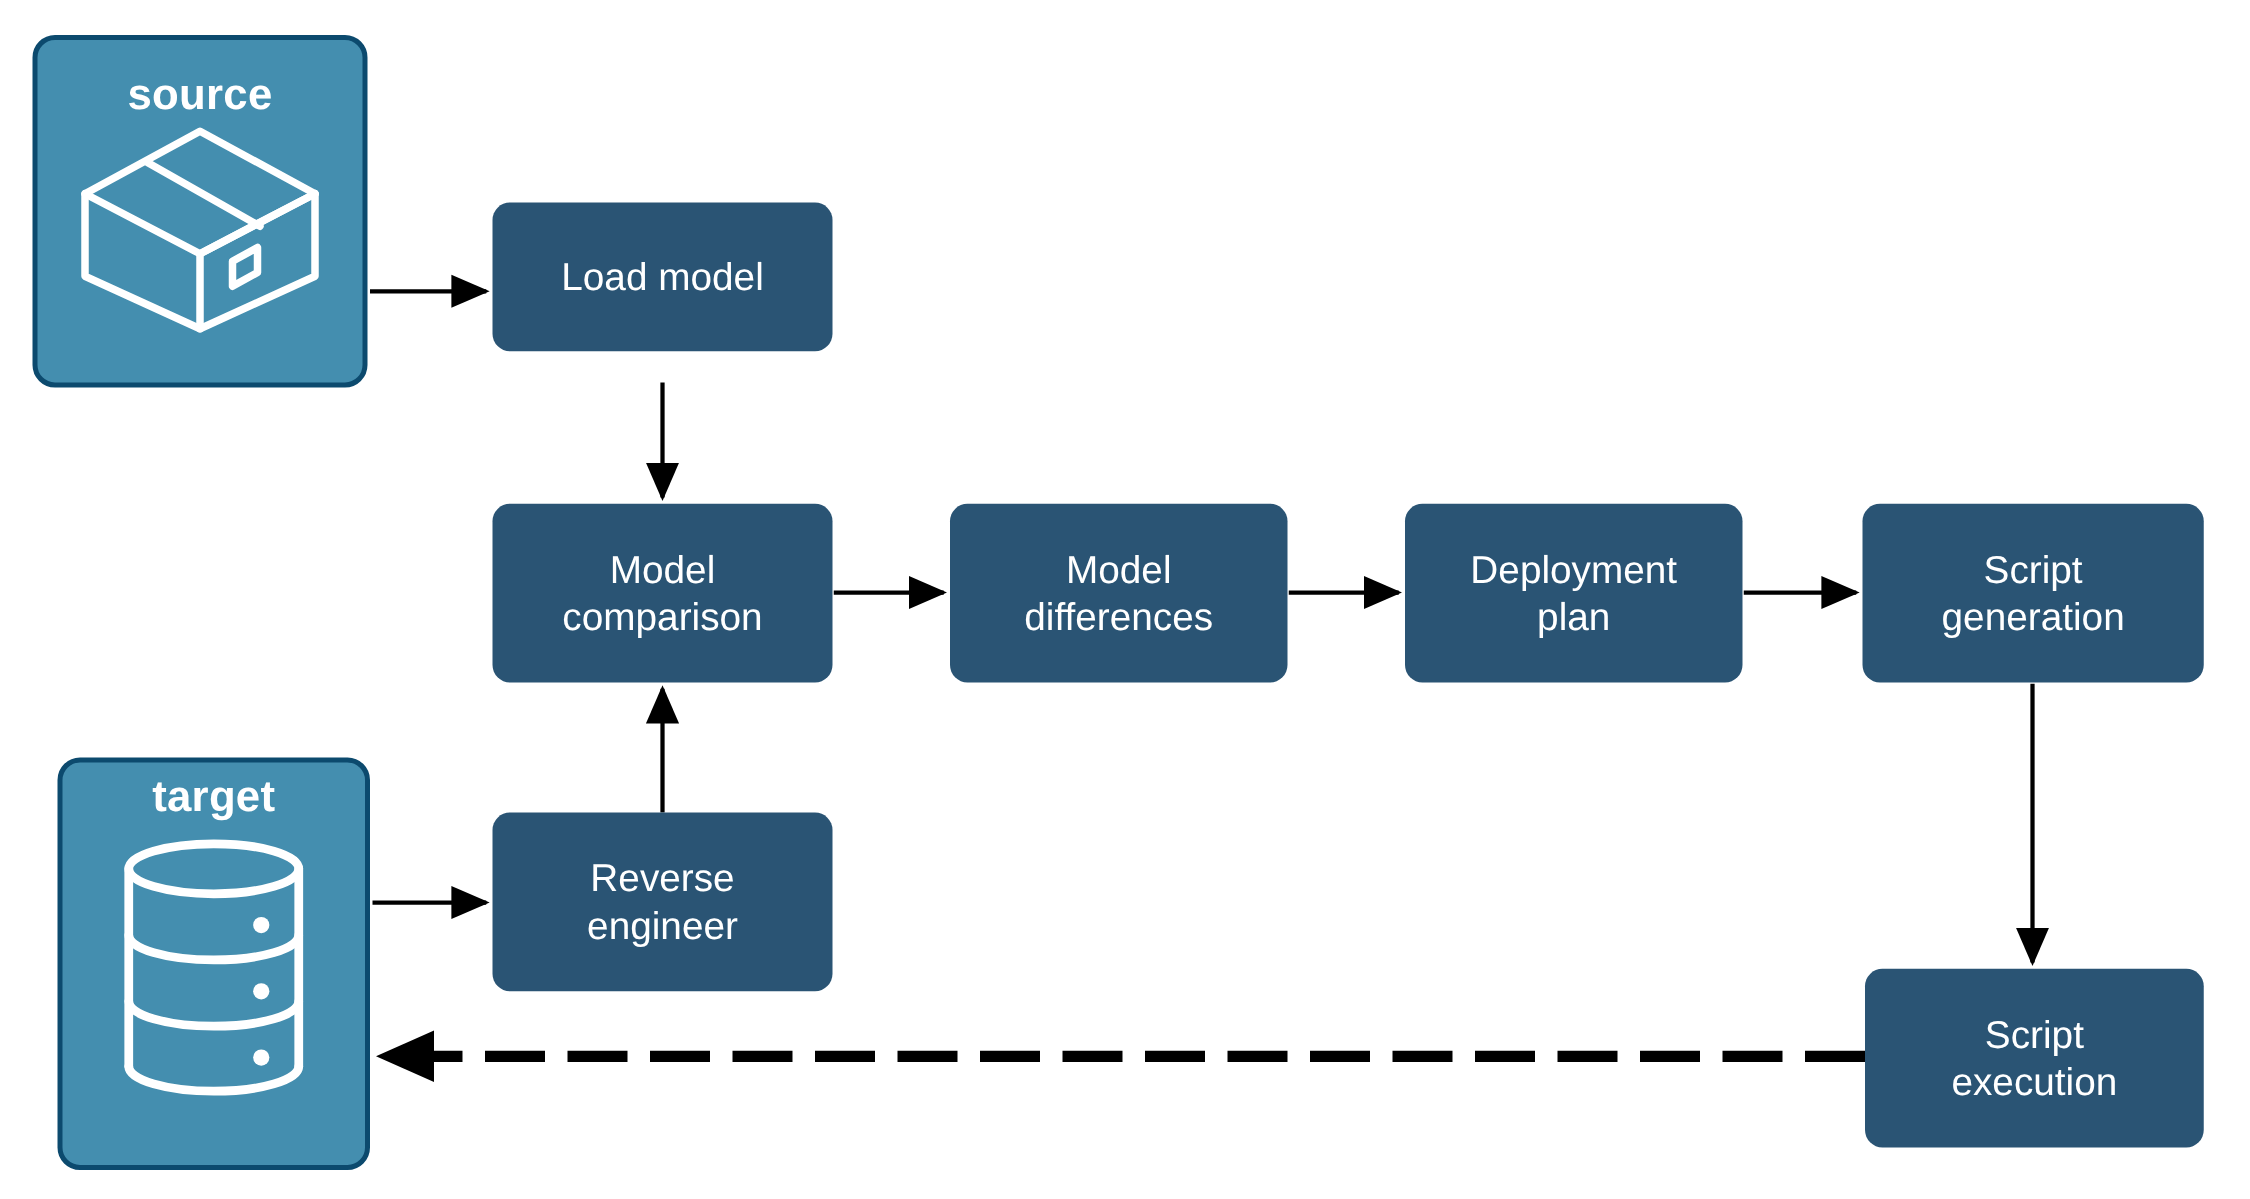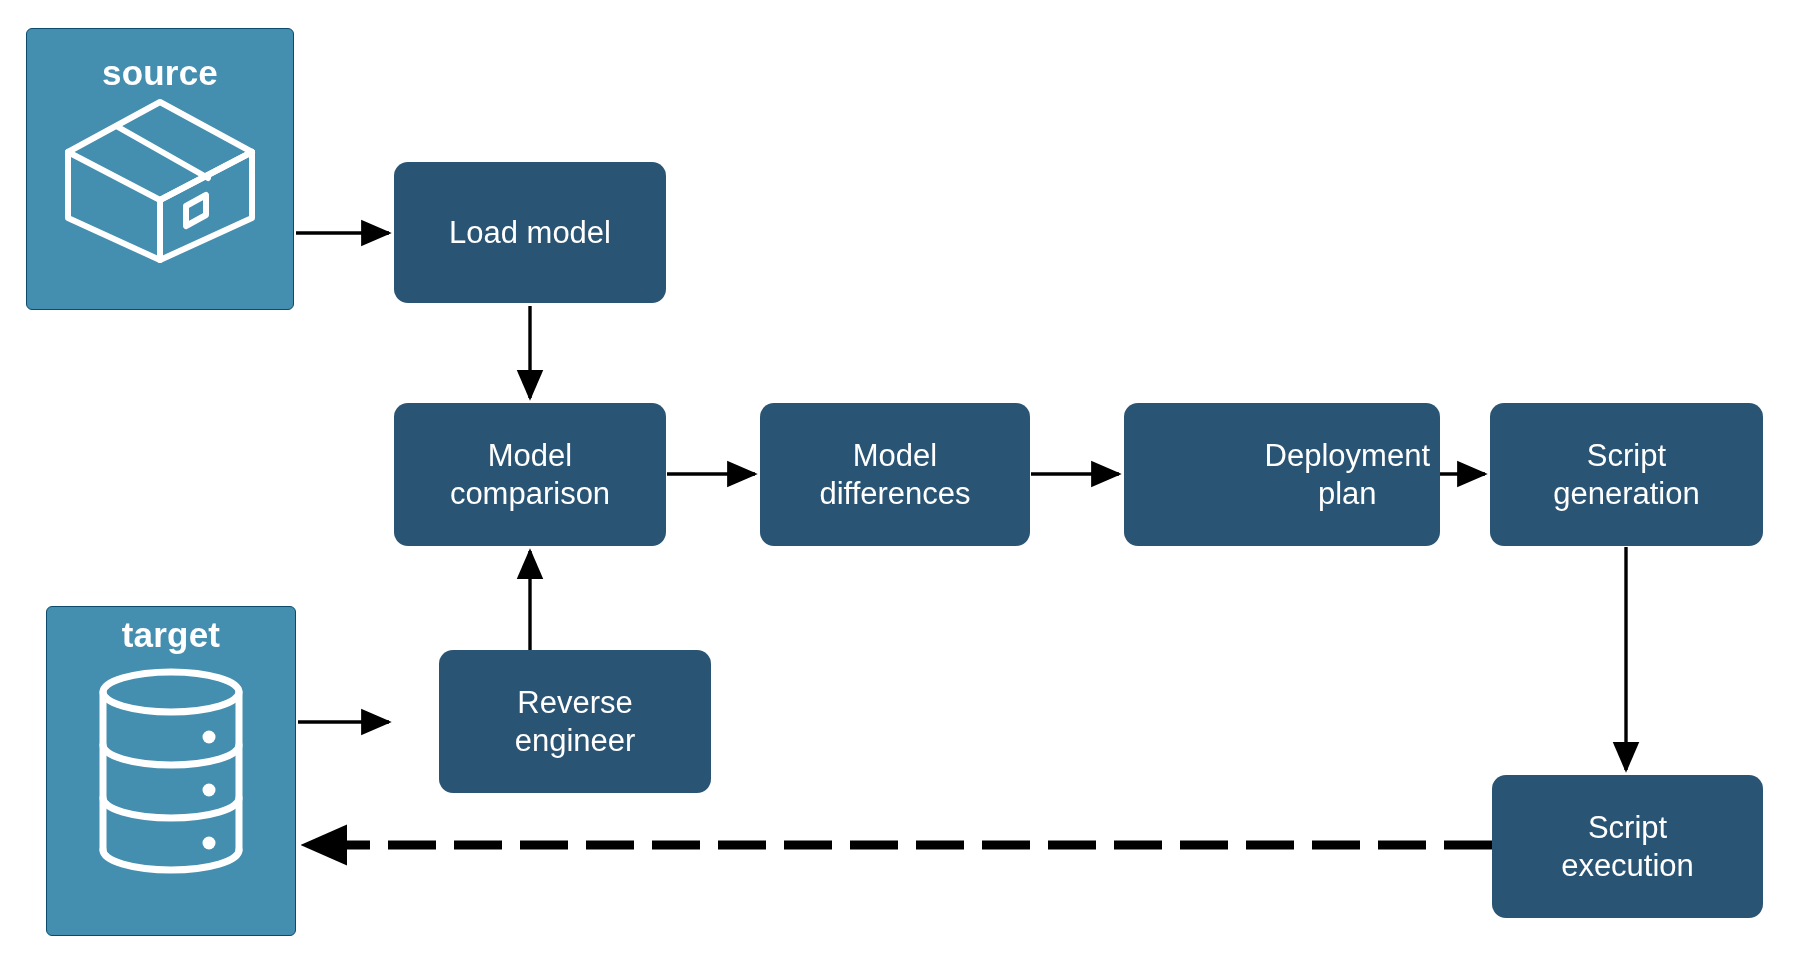--- a/index.html
+++ b/index.html
@@ -15,22 +15,22 @@
     position: relative;
     width: 1800px;
     height: 959px;
     background: #ffffff;
     overflow: hidden;
   }
   
   .endpoint {
     position: absolute;
     background: #448eaf;
-    border: 1px solid #0c4a6e;
-    border-radius: 6px;
+    border: 4px solid #0c4a6e;
+    border-radius: 18px;
     box-sizing: border-box;
     display: flex;
     flex-direction: column;
     align-items: center;
   }
   .endpoint-label {
     color: #ffffff;
     font-weight: bold;
     font-size: 35px;
     letter-spacing: 0.2px;
@@ -139,45 +139,45 @@
         <path d="M12 132 A68 20 0 0 0 148 132"></path>
       </g>
       <g fill="#ffffff">
         <circle cx="118" cy="71" r="6.5"></circle>
         <circle cx="118" cy="124" r="6.5"></circle>
         <circle cx="118" cy="177" r="6.5"></circle>
       </g>
     </svg>
   </div>
 
-  <div class="node" style="left:394px; top:162px; width:272px; height:141px;">
+  <div class="node" style="left:394px; top:162px; width:272px; height:119px;">
     <span class="node-label">Load model</span>
   </div>
 
   <div class="node" style="left:394px; top:403px; width:272px; height:143px;">
     <span class="node-label">Model
 comparison</span>
   </div>
 
   <div class="node" style="left:760px; top:403px; width:270px; height:143px;">
     <span class="node-label">Model
 differences</span>
   </div>
 
-  <div class="node" style="left:1124px; top:403px; width:316px; height:143px;justify-content:flex-end;">
+  <div class="node" style="left:1124px; top:403px; width:270px; height:143px;">
     <span class="node-label">Deployment
 plan</span>
   </div>
 
   <div class="node" style="left:1490px; top:403px; width:273px; height:143px;">
     <span class="node-label">Script
 generation</span>
   </div>
 
-  <div class="node" style="left:394px; top:650px; width:272px; height:143px;margin-left:45px;">
+  <div class="node" style="left:394px; top:650px; width:272px; height:143px;">
     <span class="node-label">Reverse
 engineer</span>
   </div>
 
   <div class="node" style="left:1492px; top:775px; width:271px; height:143px;">
     <span class="node-label">Script
 execution</span>
   </div>
 
 </div>

